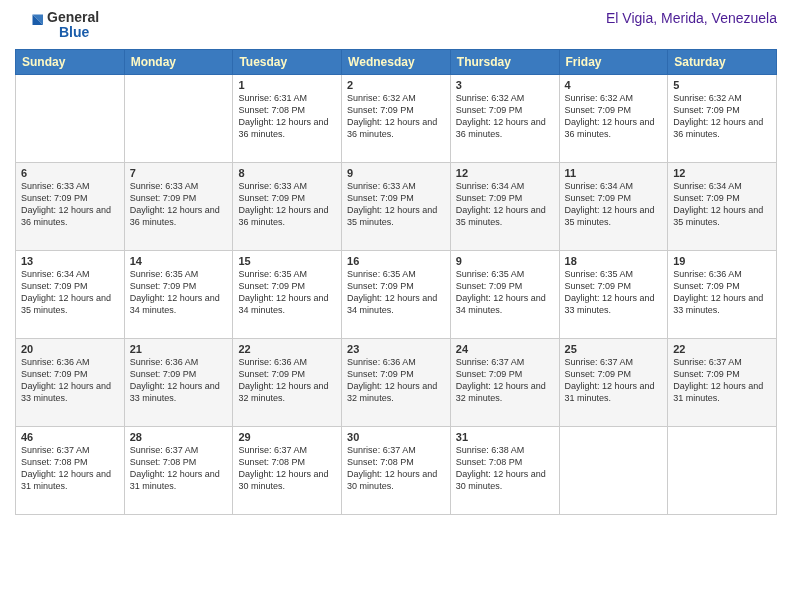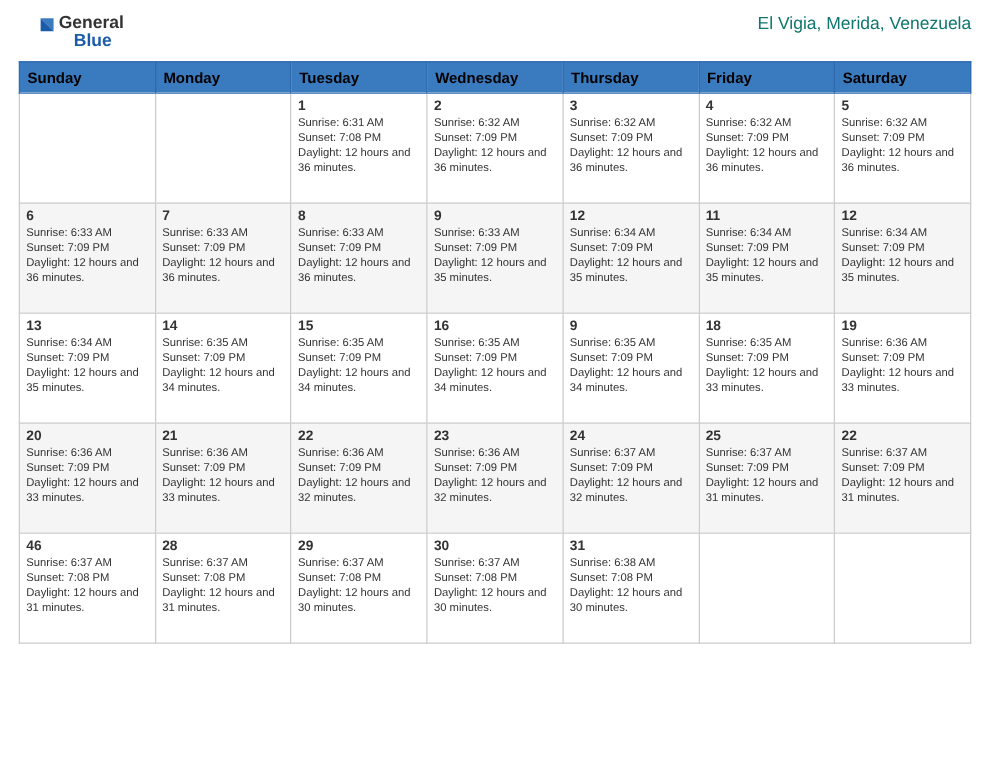--- a/index.html
+++ b/index.html
@@ -51,30 +51,30 @@
       text-align: right;
     }
     .main-title {
       font-size: 32px;
       font-weight: bold;
       color: #333;
       line-height: 1.1;
     }
     .subtitle {
       font-size: 14px;
-      color: #0f766e;
+      color: #4c1d95;
     }
     .calendar-table {
       width: 100%;
       border-collapse: collapse;
       border: 1px solid #ccc;
     }
     .calendar-table th {
       background: #3a7abf;
-      color: #000000;
+      color: #fef9c3;
       text-align: left;
       padding: 5px 6px;
       font-size: 12px;
       font-weight: bold;
       border: 1px solid #2d6aaf;
     }
     .calendar-table td {
       vertical-align: top;
       padding: 4px 5px;
       border: 1px solid #ccc;

